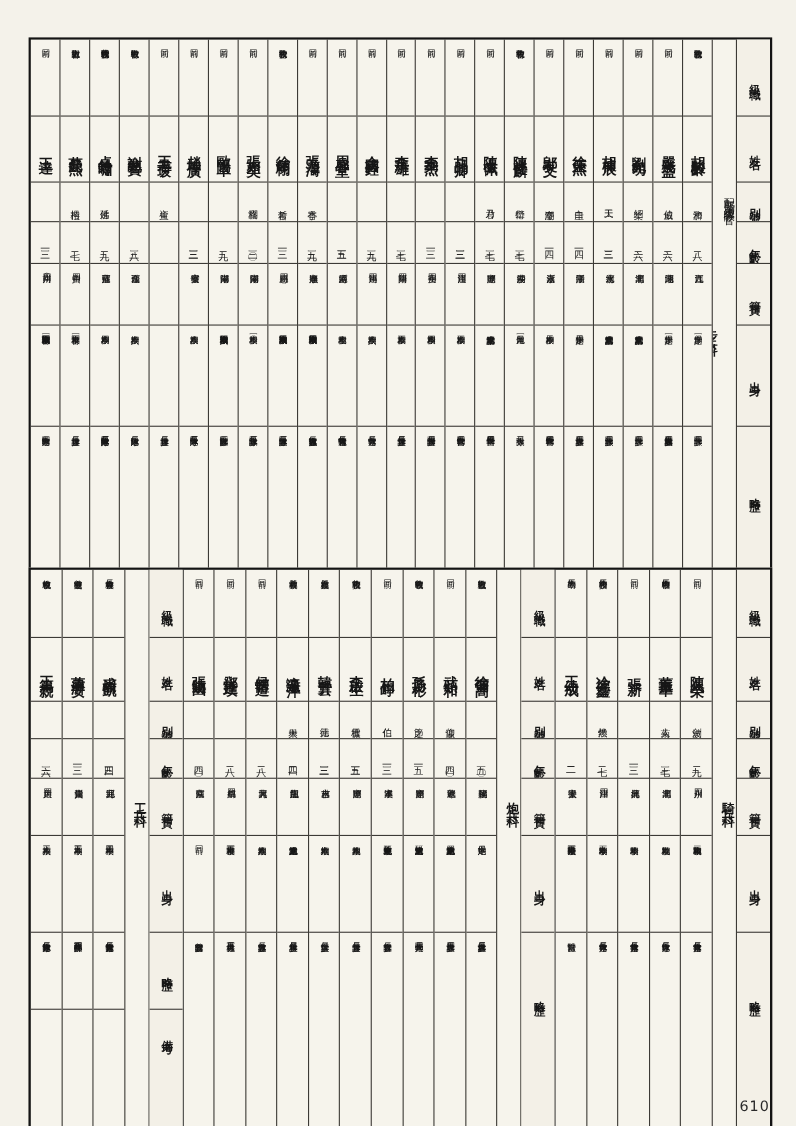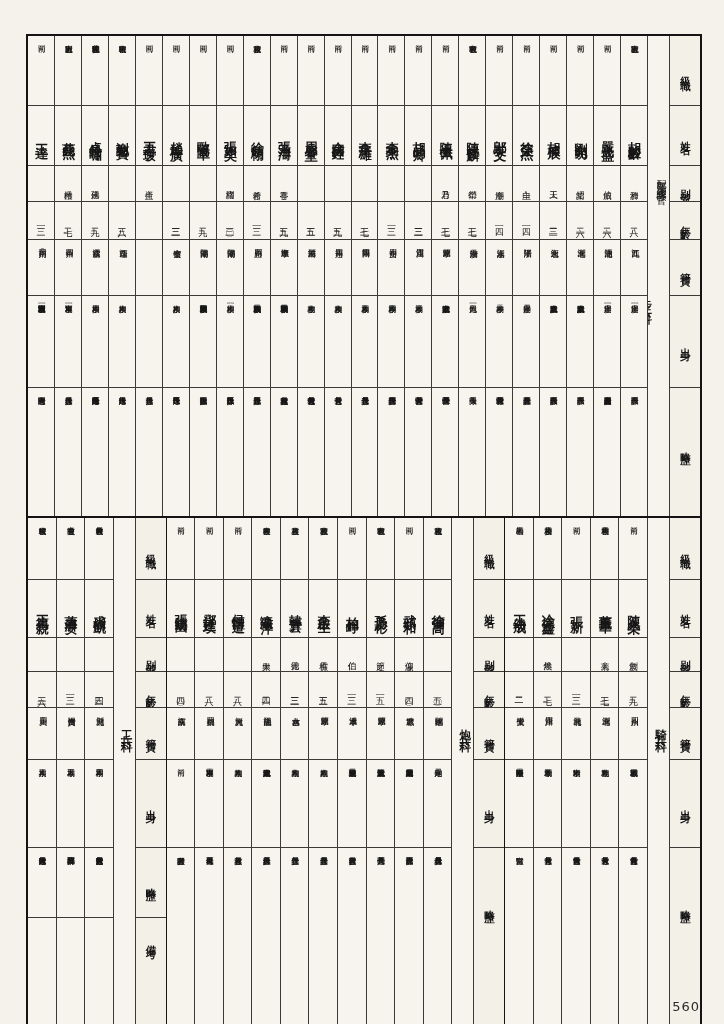--- a/index.html
+++ b/index.html
@@ -1165,14 +1165,14 @@
           </div>
           <div class="cell p-career r-career r-career-short">
             <span>連長隊附教官隊長</span>
           </div>
           <div class="cell p-remarks r-remarks">
             <span></span>
           </div>
         </div>
       </div>
     </div>
-  <div class="page-number">560</div>
+  <div class="page-number">610</div>
 </div>
 
 </body></html>

